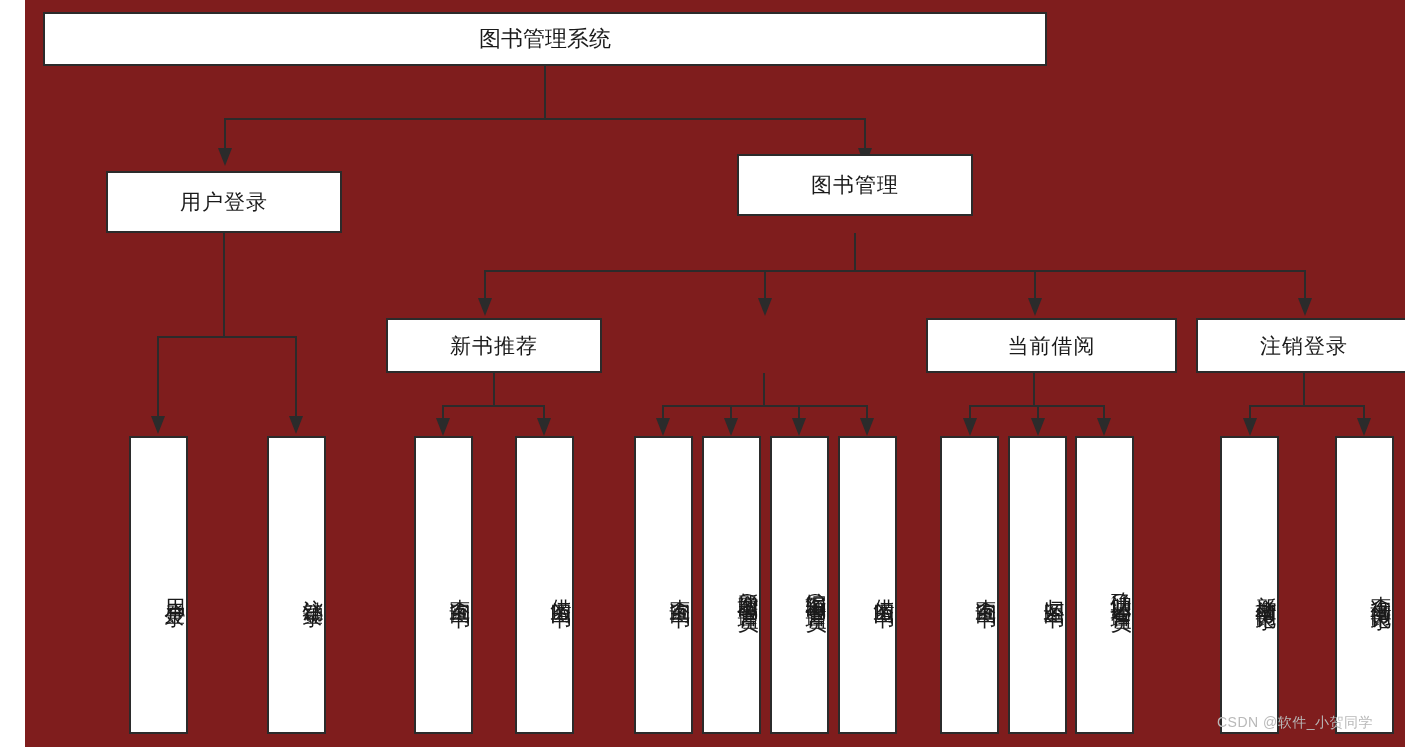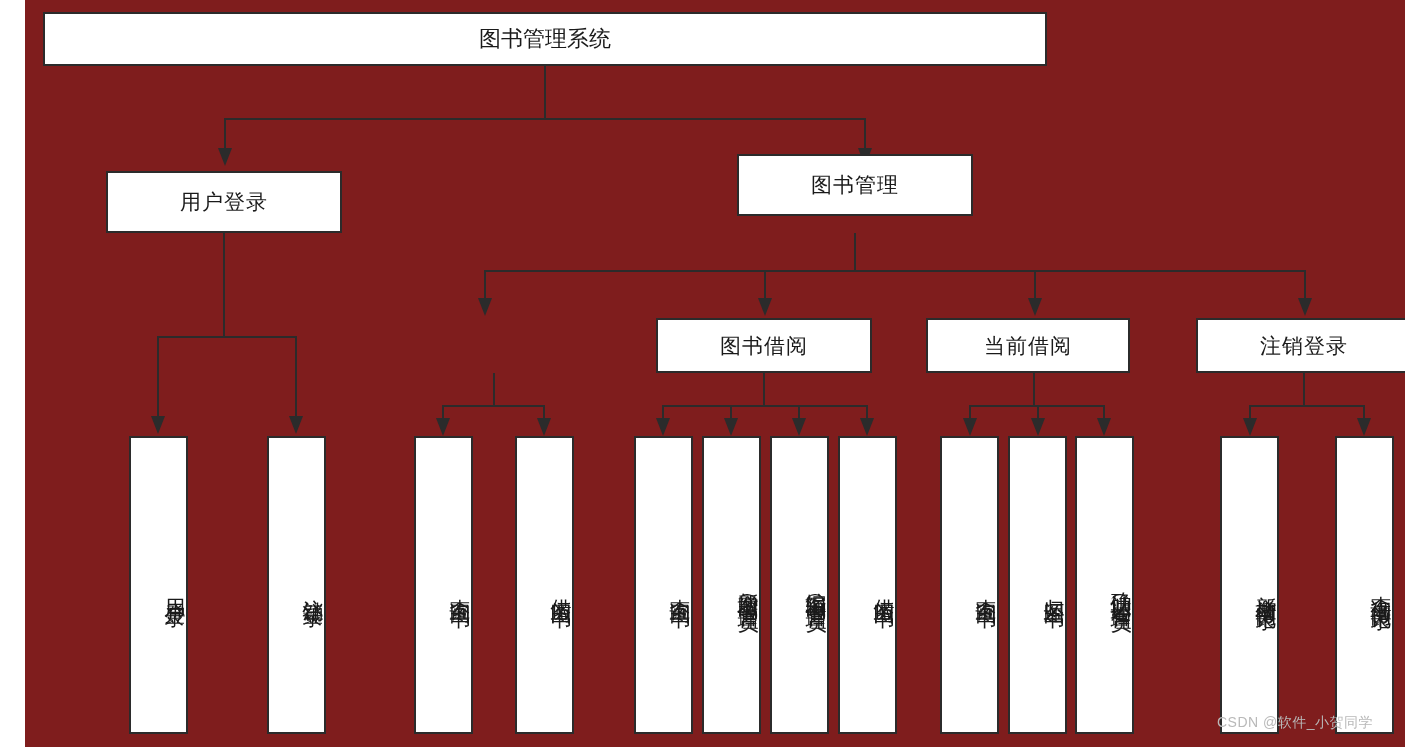--- a/index.html
+++ b/index.html
@@ -104,24 +104,24 @@
   <div class="edge hline" style="left:459px; top:270px; width:822px;"></div>
   <div class="edge vline" style="left:459px; top:270px; height:28px;"></div>
   <div class="edge vline" style="left:739px; top:270px; height:28px;"></div>
   <div class="edge vline" style="left:1009px; top:270px; height:28px;"></div>
   <div class="edge vline" style="left:1279px; top:270px; height:28px;"></div>
   <div class="arrow" style="left:453px; top:298px;"></div>
   <div class="arrow" style="left:733px; top:298px;"></div>
   <div class="arrow" style="left:1003px; top:298px;"></div>
   <div class="arrow" style="left:1273px; top:298px;"></div>
 
-  <div class="node h" style="left:631px; top:318px; width:216px; height:55px;">
-    <span>图书借阅</span>
-  </div>
-  <div class="node h" style="left:901px; top:318px; width:204px; height:55px;">
+  <div class="node h" style="left:361px; top:318px; width:216px; height:55px;">
+    <span>新书推荐</span>
+  </div>
+  <div class="node h" style="left:901px; top:318px; width:251px; height:55px;">
     <span>当前借阅</span>
   </div>
   <div class="node h" style="left:1171px; top:318px; width:216px; height:55px;">
     <span>注销登录</span>
   </div>
 
   <div class="edge vline" style="left:468px; top:373px; height:32px;"></div>
   <div class="edge hline" style="left:417px; top:405px; width:103px;"></div>
   <div class="edge vline" style="left:417px; top:405px; height:13px;"></div>
   <div class="edge vline" style="left:518px; top:405px; height:13px;"></div>

